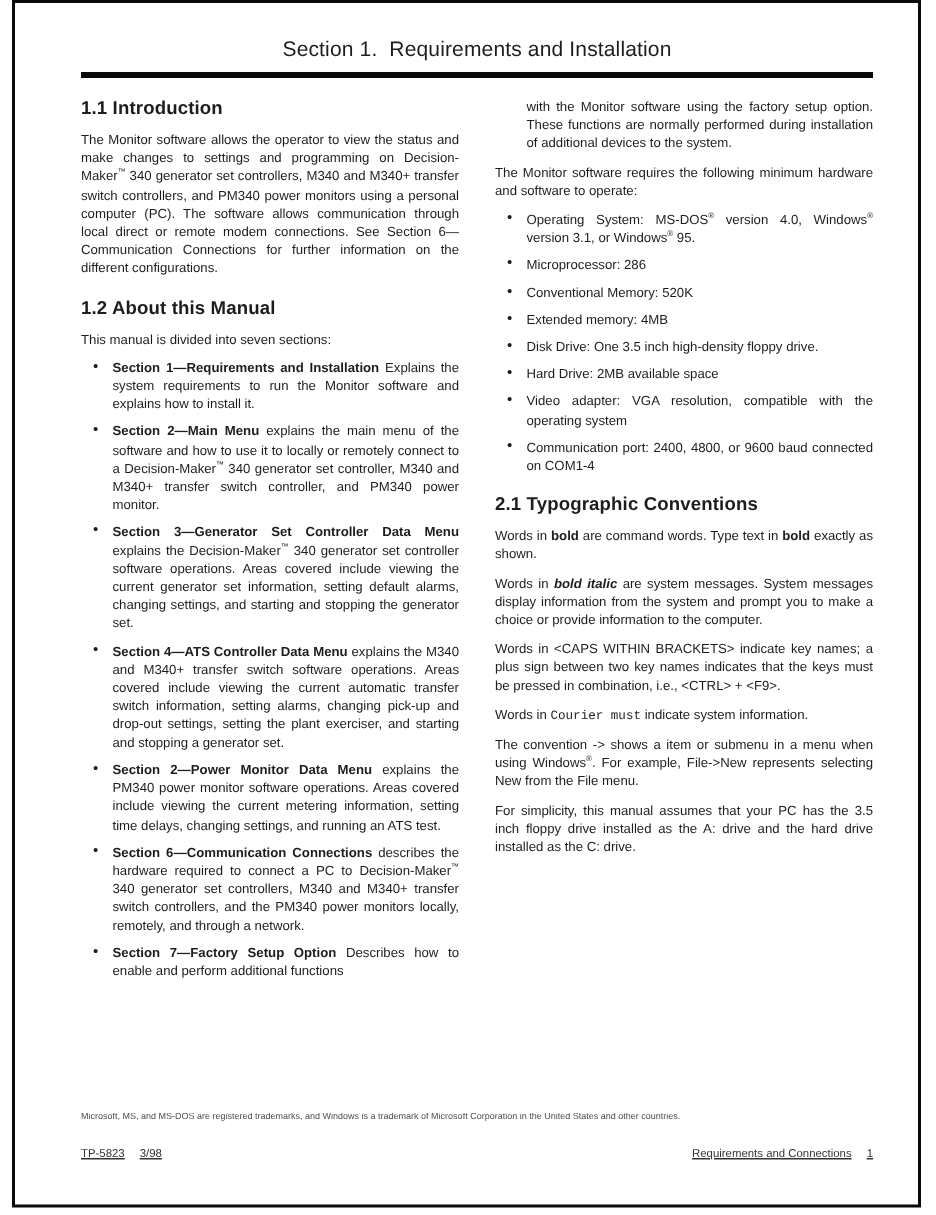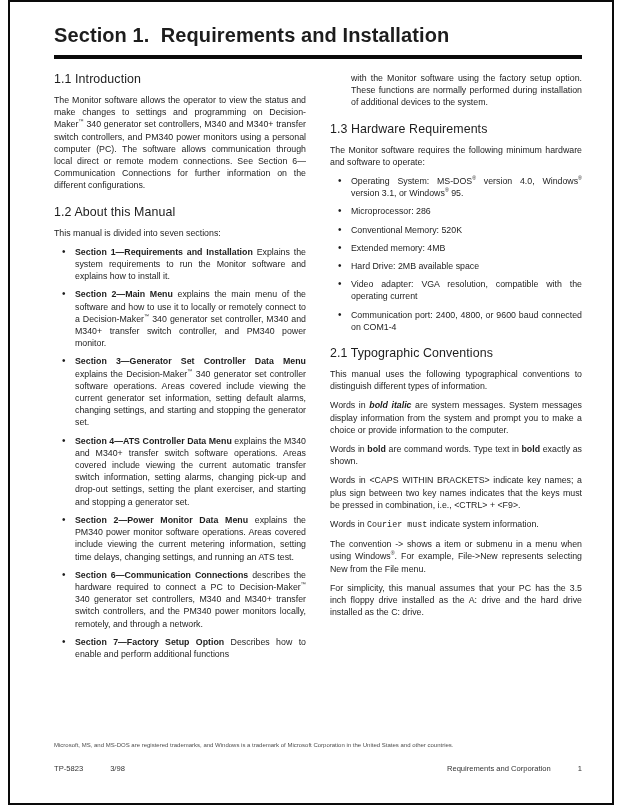--- a/index.html
+++ b/index.html
@@ -16,32 +16,32 @@
     position: absolute;
     left: 8px; top: 0; width: 606px; height: 805px;
     border: 2px solid #0a0a0a;
   }
   .inner {
     position: relative;
     height: 100%;
     padding: 22px 30px 0 44px;
   }
   .title {
-    font-size: 20px;
-    font-weight: bold;
-    text-align: left;
+    font-size: 14px;
+    font-weight: normal;
+    text-align: center;
     white-space: pre-wrap;
     letter-spacing: 0.1px;
   }
   .rule { height: 4px; background: #0a0a0a; margin-top: 8px; }
   .cols { display: flex; gap: 24px; margin-top: 13px; }
   .col { flex: 1; min-width: 0; }
   h2 {
     font-size: 12.4px;
-    font-weight: normal;
+    font-weight: bold;
     margin: 13px 0 8px 0;
     letter-spacing: 0.1px;
   }
   h2.first { margin-top: 0; }
   p, li {
     font-size: 8.8px;
     line-height: 12.2px;
     text-align: justify;
     margin: 0 0 7px 0;
   }
@@ -60,21 +60,21 @@
   .trademark {
     position: absolute; left: 44px; right: 30px; bottom: 54px;
     font-size: 6px; line-height: 7px; color: #4d4d4d;
     text-align: left; white-space: nowrap; overflow: hidden;
   }
   .footrow {
     position: absolute; left: 44px; right: 30px; bottom: 30px;
     display: flex; justify-content: space-between; align-items: baseline;
     font-size: 7.6px; color: #333;
   }
-  .footrow .grp { display: inline-flex; gap: 27px; }
+  .footrow .grp { display: inline-flex; gap: 10px; text-decoration: underline; }
 </style>
 </head>
 <body>
 
 <div class="page">
   <div class="frame">
     <div class="inner">
 
       <div class="title">Section 1.  Requirements and Installation</div>
       <div class="rule"></div>
@@ -94,54 +94,53 @@
               <li><span class="rb">Section 4—ATS Controller Data Menu</span><span> explains the M340 and M340+ transfer switch software operations.  Areas covered include viewing the current automatic transfer switch information, setting alarms, changing pick-up and drop-out settings, setting the plant exerciser, and starting and stopping a generator set.</span></li>
               <li><span class="rb">Section 2—Power Monitor Data Menu</span><span> explains the PM340 power monitor software operations. Areas covered include viewing the current metering information, setting time delays, changing settings, and running an ATS test.</span></li>
               <li><span class="rb">Section 6—Communication Connections</span><span> describes the hardware required to connect a PC to Decision-Maker<sup>™</sup> 340 generator set controllers, M340 and M340+ transfer switch controllers, and the PM340 power monitors locally, remotely, and through a network.</span></li>
               <li><span class="rb">Section 7—Factory Setup Option</span><span>  Describes how to enable and perform additional functions</span></li>
             </ul>
         </div>
 
         <div class="col">
           <p class="cont"><span>with the Monitor software using the factory setup option.  These functions are normally performed during installation of additional devices to the system.</span></p>
 
-          <h2>1.3 Hardware Requirements</h2>
           <p>The Monitor software requires the following minimum hardware and software to operate:</p>
           <ul>
               <li><span>Operating System:  MS-DOS<sup>®</sup> version 4.0, Windows<sup>®</sup> version 3.1, or Windows<sup>®</sup> 95.</span></li>
               <li><span>Microprocessor:  286</span></li>
               <li><span>Conventional Memory:  520K</span></li>
               <li><span>Extended memory:  4MB</span></li>
+              <li><span>Disk Drive:  One 3.5 inch high-density floppy drive.</span></li>
               <li><span>Hard Drive:  2MB available space</span></li>
-              <li><span>Video adapter:  VGA resolution, compatible with the operating current</span></li>
+              <li><span>Video adapter:  VGA resolution, compatible with the operating system</span></li>
               <li><span>Communication port:  2400,  4800, or 9600 baud connected on COM1-4</span></li>
             </ul>
 
           <h2>2.1 Typographic Conventions</h2>
           <div>
-              <p><span>This manual uses the following typographical conventions to distinguish different types of information.</span></p>
+              <p><span>Words in </span><span class="rb">bold</span><span> are command words.  Type text in </span><span class="rb">bold</span><span> exactly as shown.</span></p>
               <p><span>Words in </span><span class="rbi">bold italic</span><span> are system messages.  System messages display information from the system and prompt you to make a choice or provide information to the computer.</span></p>
-              <p><span>Words in </span><span class="rb">bold</span><span> are command words.  Type text in </span><span class="rb">bold</span><span> exactly as shown.</span></p>
               <p><span>Words in &lt;CAPS WITHIN BRACKETS&gt; indicate key names; a plus sign between two key names indicates that the keys must be pressed in combination,  i.e., &lt;CTRL&gt; + &lt;F9&gt;.</span></p>
               <p><span>Words in </span><span class="rm">Courier must</span><span> indicate system information.</span></p>
               <p><span>The convention -&gt; shows a item or submenu in a menu when using Windows<sup>®</sup>.  For example, File-&gt;New represents selecting New from the File menu.</span></p>
               <p><span>For simplicity, this manual assumes that your PC has the 3.5 inch floppy drive installed as the A: drive and the hard drive installed as the C: drive.</span></p>
             </div>
         </div>
 
       </div>
 
       <div class="trademark">Microsoft, MS, and MS-DOS are registered trademarks, and Windows is a trademark of Microsoft Corporation in the United States and other countries.</div>
 
       <div class="footrow">
         <span class="grp">
           <span>TP-5823</span>
           <span>3/98</span>
         </span>
         <span class="grp">
-          <span>Requirements and Corporation</span>
+          <span>Requirements and Connections</span>
           <span>1</span>
         </span>
       </div>
 
     </div>
   </div>
 </div>
 
 </body></html>

